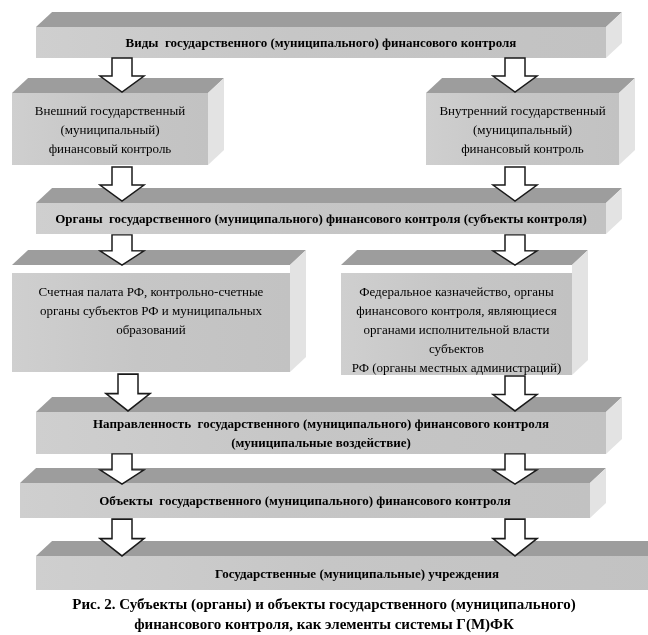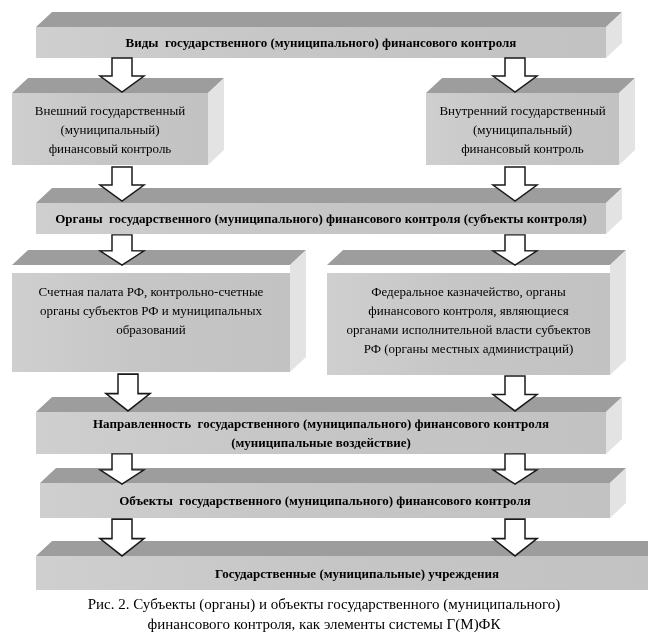--- a/index.html
+++ b/index.html
@@ -37,21 +37,21 @@
     font-size: 13px; line-height: 19px;
   }
   .bold .face-front { font-weight: bold; }
   .align-top .face-front { justify-content: flex-start; padding-top: 9px; box-sizing: border-box; margin-top: 8px; }
   .lbl { display: block; white-space: pre-wrap; padding: 0 6px; }
   
   .arrow { position: absolute; z-index: 5; overflow: visible; }
   
   #caption {
     position: absolute; left: 0; top: 594px; width: 100%;
-    text-align: center; font-size: 15px; line-height: 20px;
+    text-align: center; font-size: 15px; line-height: 20px; font-weight: bold;
   }
 </style>
 </head>
 <body>
 
 <div id="canvas">
 
   <div class="box3d bold" style="left:36px; top:27px; width:570px; height:31px">
     <div class="face-top"></div>
     <div class="face-side"></div>
@@ -112,21 +112,21 @@
   <div class="box3d align-top" style="left:12px; top:265px; width:278px; height:107px">
     <div class="face-top"></div>
     <div class="face-side"></div>
     <div class="face-front">
       <span class="lbl">Счетная палата РФ, контрольно-счетные</span>
       <span class="lbl">органы субъектов РФ и муниципальных</span>
       <span class="lbl">образований</span>
     </div>
   </div>
 
-  <div class="box3d align-top" style="left:327px; top:265px; width:283px; height:110px">
+  <div class="box3d align-top" style="left:341px; top:265px; width:231px; height:110px">
     <div class="face-top"></div>
     <div class="face-side"></div>
     <div class="face-front">
       <span class="lbl">Федеральное казначейство, органы</span>
       <span class="lbl">финансового контроля, являющиеся</span>
       <span class="lbl">органами исполнительной власти субъектов</span>
       <span class="lbl">РФ (органы местных администраций)</span>
     </div>
   </div>
 
@@ -146,21 +146,21 @@
     </div>
   </div>
 
   <svg class="arrow" style="left:99px; top:453px; width:46px; height:32px" viewBox="0 0 46 36" preserveAspectRatio="none">
     <path d="M13 1 H33 V19 H45 L23 35 L1 19 H13 Z" fill="#ffffff" stroke="#1a1a1a" stroke-width="1.5"></path>
   </svg>
   <svg class="arrow" style="left:492px; top:453px; width:46px; height:32px" viewBox="0 0 46 36" preserveAspectRatio="none">
     <path d="M13 1 H33 V19 H45 L23 35 L1 19 H13 Z" fill="#ffffff" stroke="#1a1a1a" stroke-width="1.5"></path>
   </svg>
 
-  <div class="box3d bold" style="left:40px; top:483px; width:570px; height:35px">
+  <div class="box3d bold" style="left:20px; top:483px; width:570px; height:35px">
     <div class="face-top"></div>
     <div class="face-side"></div>
     <div class="face-front">
       <span class="lbl">Объекты  государственного (муниципального) финансового контроля</span>
     </div>
   </div>
 
   <svg class="arrow" style="left:99px; top:518px; width:46px; height:39px" viewBox="0 0 46 36" preserveAspectRatio="none">
     <path d="M13 1 H33 V19 H45 L23 35 L1 19 H13 Z" fill="#ffffff" stroke="#1a1a1a" stroke-width="1.5"></path>
   </svg>

